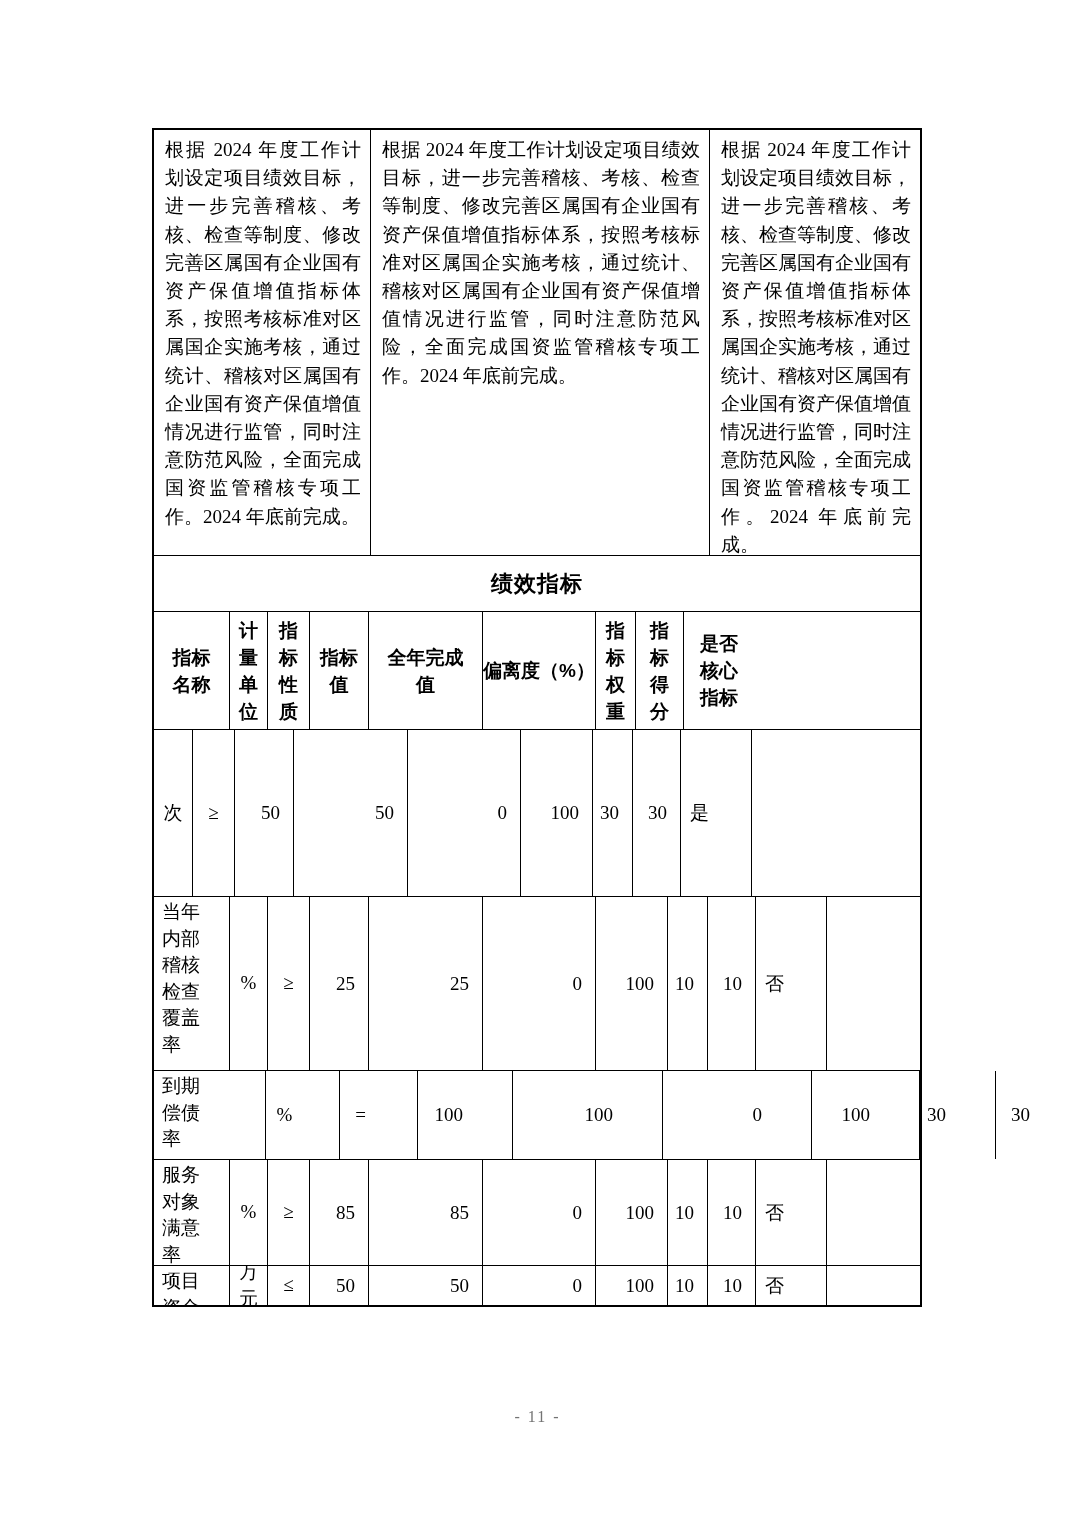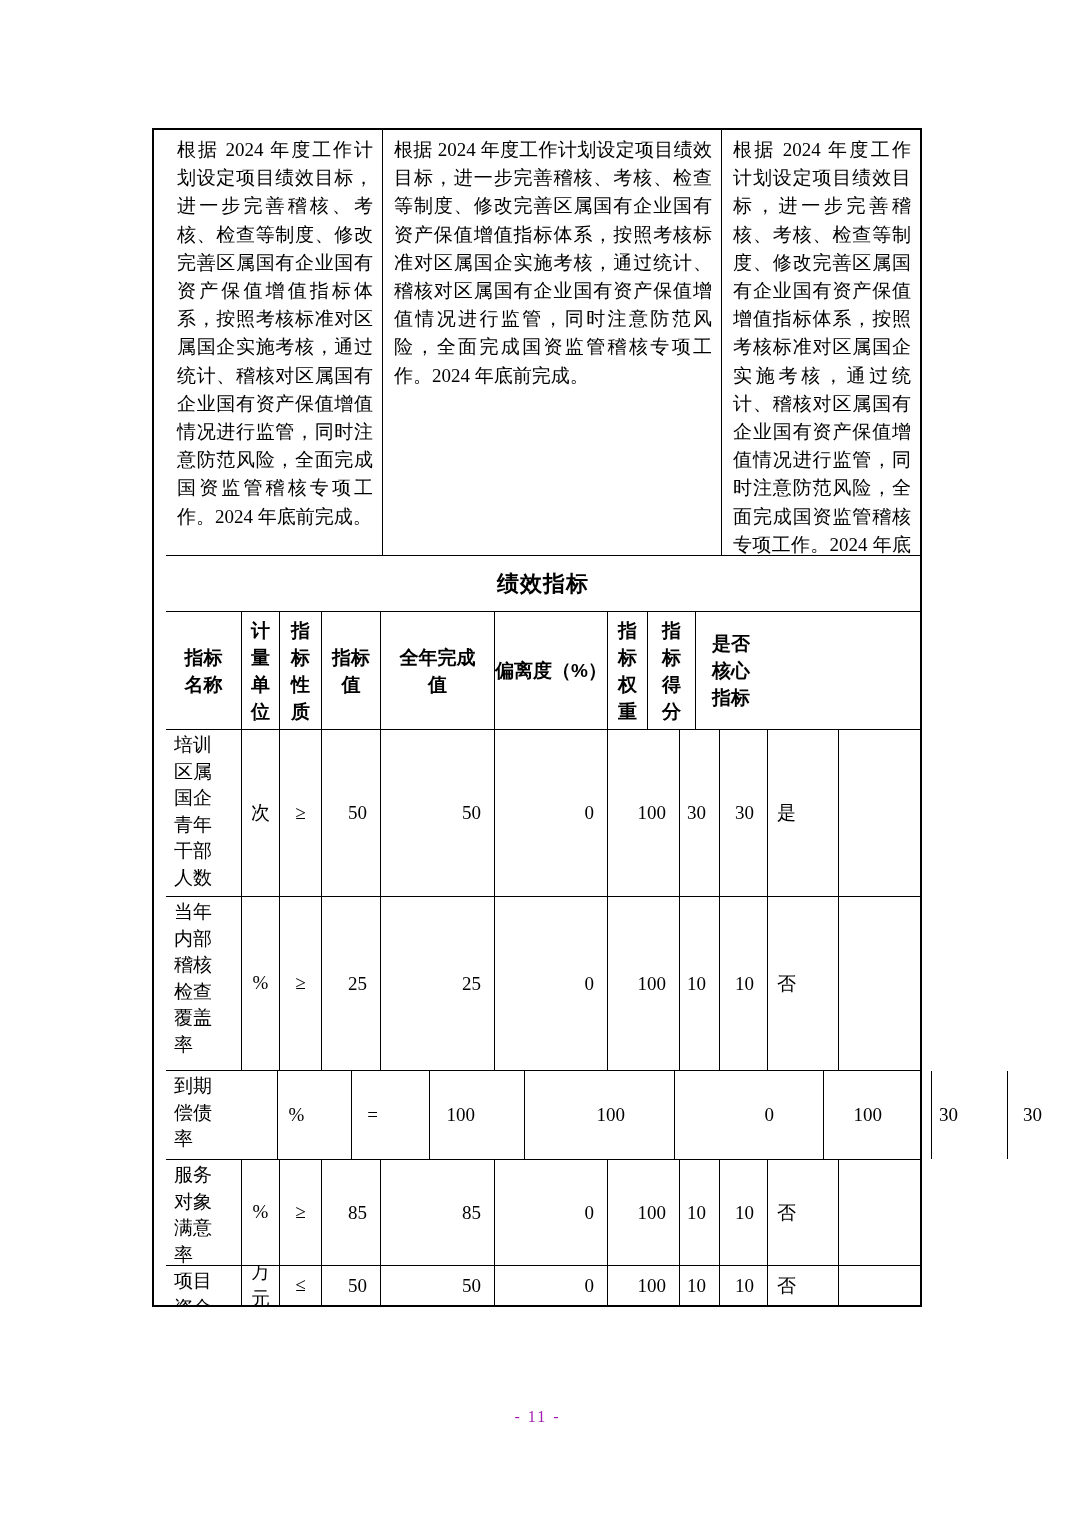--- a/index.html
+++ b/index.html
@@ -9,21 +9,20 @@
     width:1075px; height:1520px;
     background:#ffffff;
     font-family:"Liberation Serif","DejaVu Serif",serif;
     color:#000;
     overflow:hidden;
     margin:0 auto;
   }
   .tbl {
     position:absolute; left:152px; top:128px; width:770px;
     border:2px solid #000;
-    padding-left:12px;
   }
   .row { display:flex; border-top:1.5px solid #000; }
   .row:first-child { border-top:none; }
   .cell { border-left:1.5px solid #000; overflow:hidden; flex:0 0 auto; }
   .cell:first-child { border-left:none; }
 
   
   .goals-row { height:425px; }
   .goal-cell {
     font-size:19px; line-height:28.2px;
@@ -74,21 +73,21 @@
   .mid   { display:flex; align-items:center; justify-content:center;
            text-align:center; white-space:pre-line;
            font-size:19px; line-height:26.5px; }
   .num   { display:flex; align-items:center; justify-content:flex-end;
            font-size:19px; padding-right:13px; }
   .core-cell { display:flex; align-items:center; justify-content:flex-start;
            font-size:19px; padding-left:9px; }
 
   .page-number {
     position:absolute; left:0; top:1408px; width:100%;
-    text-align:center; font-size:16px; color:#a21caf;
+    text-align:center; font-size:16px; color:#737373;
     letter-spacing:2px;
   }
 </style>
 </head>
 <body>
 
 <div class="page">
 
   <div class="tbl">
 
@@ -125,26 +124,20 @@
       <div class="cell hcell c-score">指
 标
 得
 分</div>
       <div class="cell hcell c-core">是否
 核心
 指标</div>
     </div>
 
     <div class="row r1">
-      <div class="cell name-cell c-name">培训
-区属
-国企
-青年
-干部
-人数</div>
       <div class="cell mid c-unit">次</div>
       <div class="cell mid c-nature">≥</div>
       <div class="cell num c-target">50</div>
       <div class="cell num c-actual">50</div>
       <div class="cell num c-dev">0</div>
       <div class="cell num c-coeff">100</div>
       <div class="cell num c-weight">30</div>
       <div class="cell num c-score">30</div>
       <div class="cell core-cell c-core">是</div>
       <div class="cell c-note"></div>

